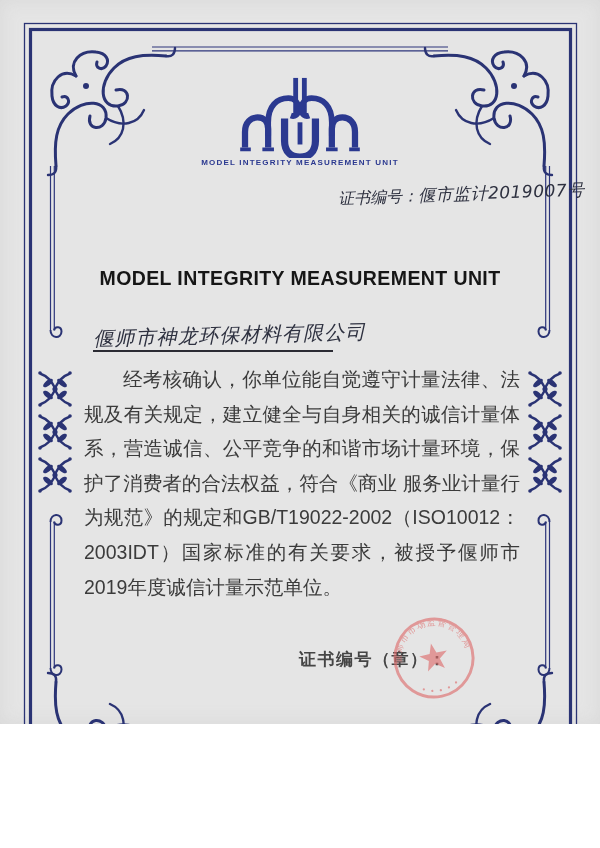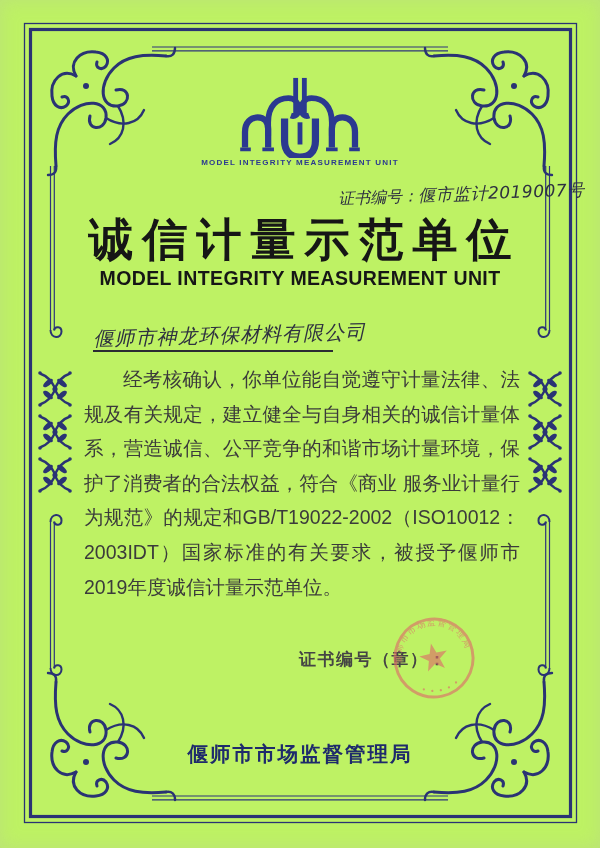--- a/index.html
+++ b/index.html
@@ -1,18 +1,18 @@
 <!DOCTYPE html>
 <html><head>
 <meta charset="utf-8">
 <style>
   html,body{margin:0;padding:0;background:#ffffff;}
   .page{
-    position:relative;width:600px;height:848px;margin:0 auto;
-    background:#bef264;overflow:hidden;
+    position:relative;width:600px;height:724px;margin:0 auto;
+    background:#e5e5e5;overflow:hidden;
     font-family:"Liberation Sans","DejaVu Sans",sans-serif;
     box-shadow:inset 0 0 18px rgba(180,180,180,.25);
   }
   svg{display:block;}
   .frame{position:absolute;left:0;top:0;}
 
   
   .logo-mark{position:absolute;left:226px;top:76px;}
   .logo-caption{
     position:absolute;left:0;top:158px;width:600px;text-align:center;
@@ -164,21 +164,20 @@
       <path d="M216,124 V96 C216,62 198,46 174,46 C161,46 153,56 153,69 C153,80 161,85 169,82" stroke-width="12"></path>
       <path d="M26,152 H48 M72,152 H96 M204,152 H228 M252,152 H274" stroke-width="8"></path>
     </g>
   </svg>
   <div class="logo-caption">MODEL INTEGRITY MEASUREMENT UNIT</div>
 
   <div class="cert-no">
     <span>证书编号：</span><span class="hand">偃市监计2019007号</span>
   </div>
 
-  <h1 class="title-zh">诚信计量示范单位</h1>
   <h2 class="title-en">MODEL INTEGRITY MEASUREMENT UNIT</h2>
 
   <div class="company">
     <span class="hand">偃师市神龙环保材料有限公司</span>
   </div>
 
   <p class="body-text">经考核确认，你单位能自觉遵守计量法律、法规及有关规定，建立健全与自身相关的诚信计量体系，营造诚信、公平竞争的和谐市场计量环境，保护了消费者的合法权益，符合《商业 服务业计量行为规范》的规定和GB/T19022-2002（ISO10012：2003IDT）国家标准的有关要求，被授予偃师市2019年度诚信计量示范单位。</p>
 
   <div class="issuer-label">证书编号（章）：</div>
 

